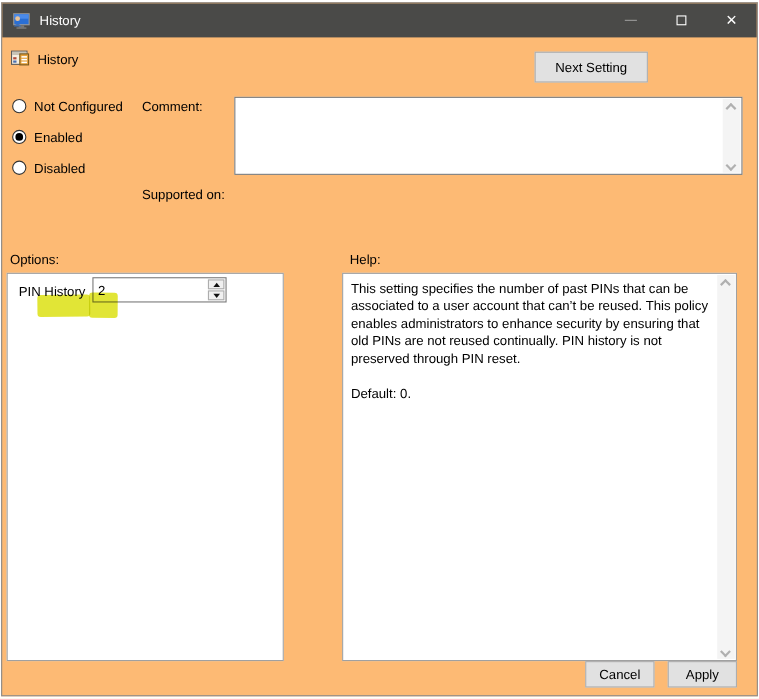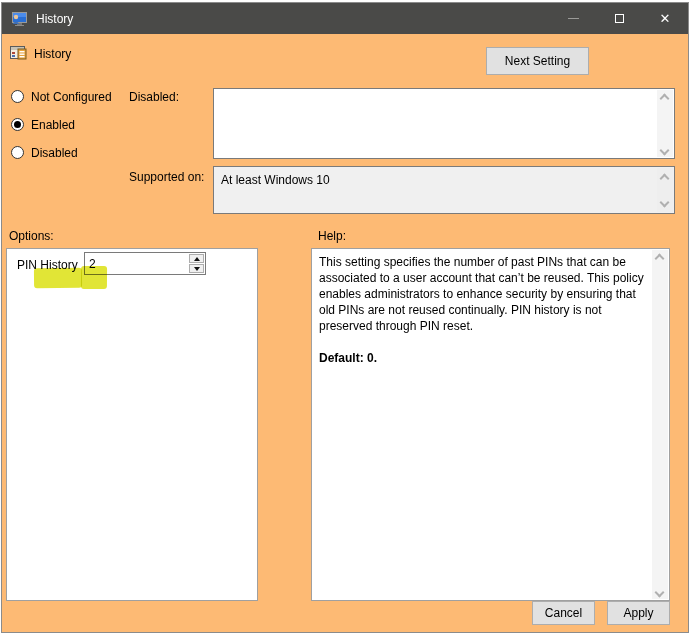--- a/index.html
+++ b/index.html
@@ -55,21 +55,21 @@
   .pin-label { position:absolute; left:10px; top:9px; }
   .spin { position:absolute; left:77px; top:3px; width:122px; height:23px; border:1px solid #7a7a7a; background:#fff; }
   .spin input { position:absolute; left:0; top:0; width:103px; height:21px; border:none; outline:none; font:12px "Liberation Sans",sans-serif; padding-left:4px; background:transparent; }
   .spin-btns { position:absolute; right:0; top:0; width:17px; height:21px; }
   .spin-btn { position:absolute; left:1px; right:1px; height:9px; background:#f0f0f0; border:1px solid #adadad; display:flex; align-items:center; justify-content:center; }
   .spin-btn.up { top:1px; } .spin-btn.dn { bottom:1px; }
   .tri-up { width:0; height:0; border-left:3px solid transparent; border-right:3px solid transparent; border-bottom:4px solid #111; }
   .tri-dn { width:0; height:0; border-left:3px solid transparent; border-right:3px solid transparent; border-top:4px solid #111; }
   .help-text { position:absolute; left:7px; top:5px; width:325px; line-height:16px; }
   .help-text p { margin-bottom:16px; }
-  .help-text p:last-child { margin-bottom:0;font-weight:bold; }
+  .help-text p:last-child { margin-bottom:0; }
   
   .btn-ok { position:absolute; left:441px; top:596px; width:72px; height:28px; border:2px solid #0078d7; background:#e1e1e1; }
   .btn-cancel { position:absolute; left:530px; top:598px; width:63px; height:24px; }
   .btn-apply { position:absolute; left:605px; top:598px; width:63px; height:24px; }
   
   .hl { position:absolute; background:#dfe324; mix-blend-mode:multiply; opacity:.92; border-radius:3px; pointer-events:none; }
   .hl-label { left:32px; top:265px; width:48px; height:20px; transform:rotate(-.6deg); }
   .hl-value { left:79px; top:263px; width:26px; height:23px; transform:rotate(.4deg); }
   .hl-ok { position:absolute; left:3px; top:2px; right:3px; bottom:5px; background:#dfe324; mix-blend-mode:multiply; opacity:.95; border-radius:2px; transform:rotate(-.7deg); pointer-events:none; }
   .okwrap { position:relative; }
@@ -131,37 +131,30 @@
   <div class="radio-row r2">
     <div class="rad on"></div>
     <span>Enabled</span>
   </div>
   <div class="radio-row r3">
     <div class="rad"></div>
     <span>Disabled</span>
   </div>
 
   
-  <span class="lbl lbl-comment">Disabled:</span>
+  <span class="lbl lbl-comment">Comment:</span>
   <div class="fieldbox comment-box">
     <div class="scrollstrip">
       <div class="chev up t"></div>
       <div class="chev down b"></div>
     </div>
   </div>
 
   
   <span class="lbl lbl-supported">Supported on:</span>
-  <div class="fieldbox supported-box">
-    <span class="val">At least Windows 10</span>
-    <div class="scrollstrip" style="background:#eee;">
-      <div class="chev up t"></div>
-      <div class="chev down b"></div>
-    </div>
-  </div>
 
   
   <span class="lbl lbl-options">Options:</span>
   <div class="panel options-panel">
     <span class="pin-label">PIN History</span>
     <div class="spin">
       <input value="2" style="">
       <div class="spin-btns">
         <div class="spin-btn up">
             <div class="tri-up"></div>

